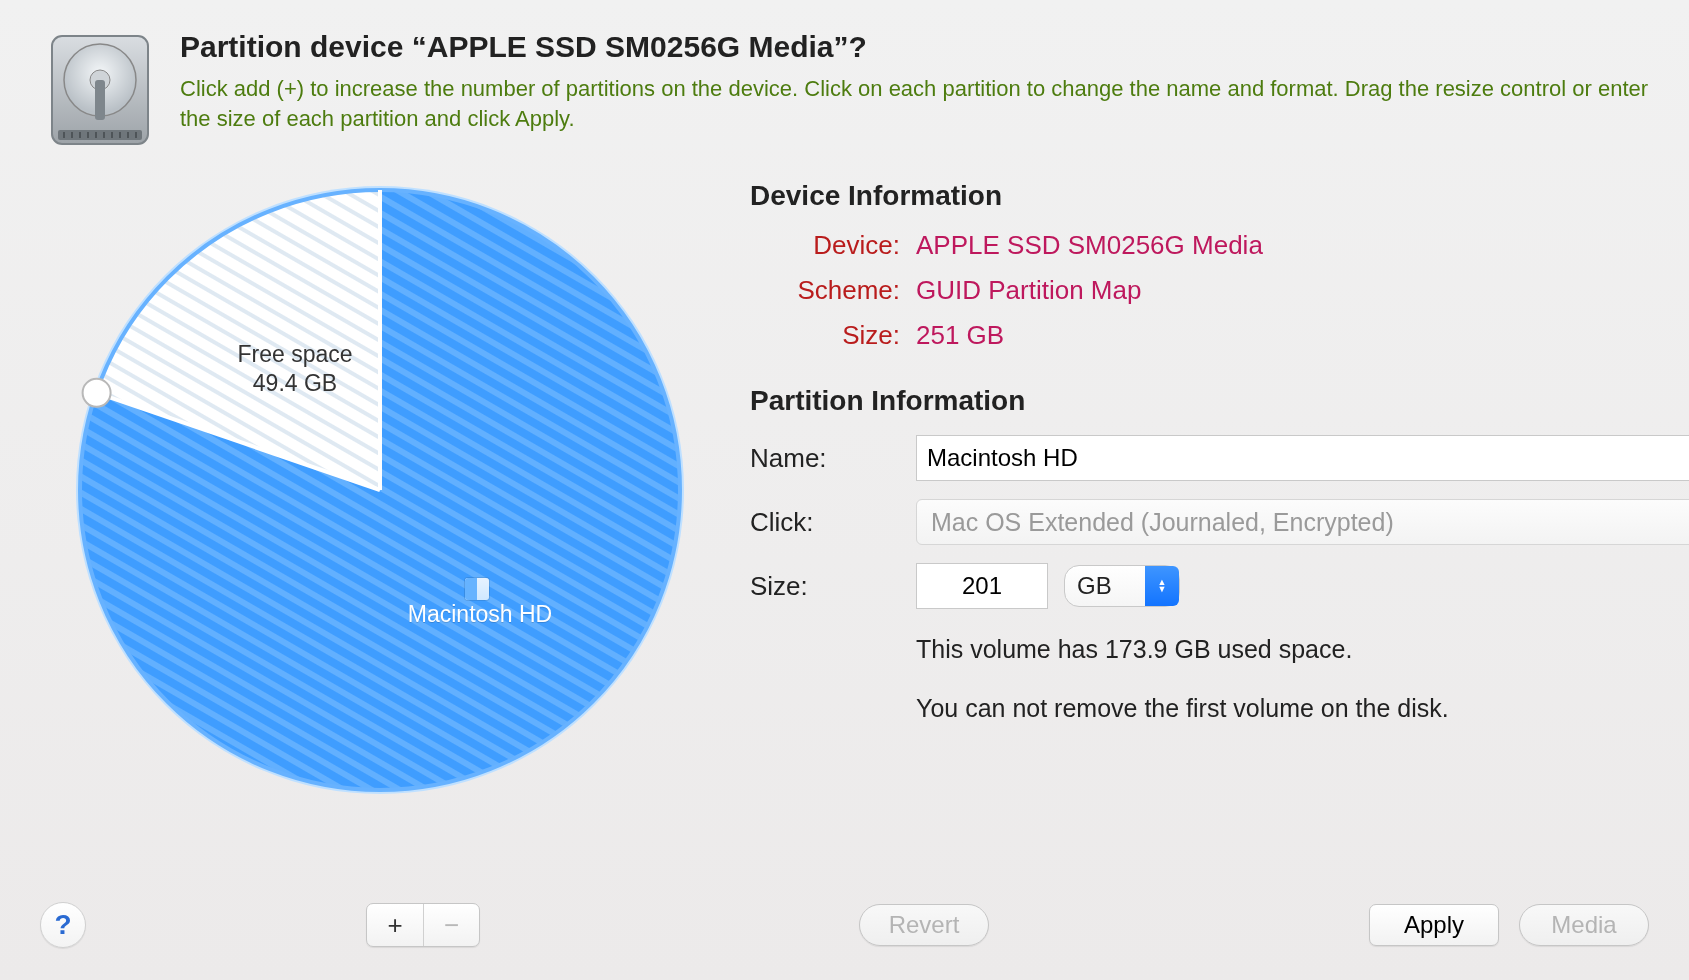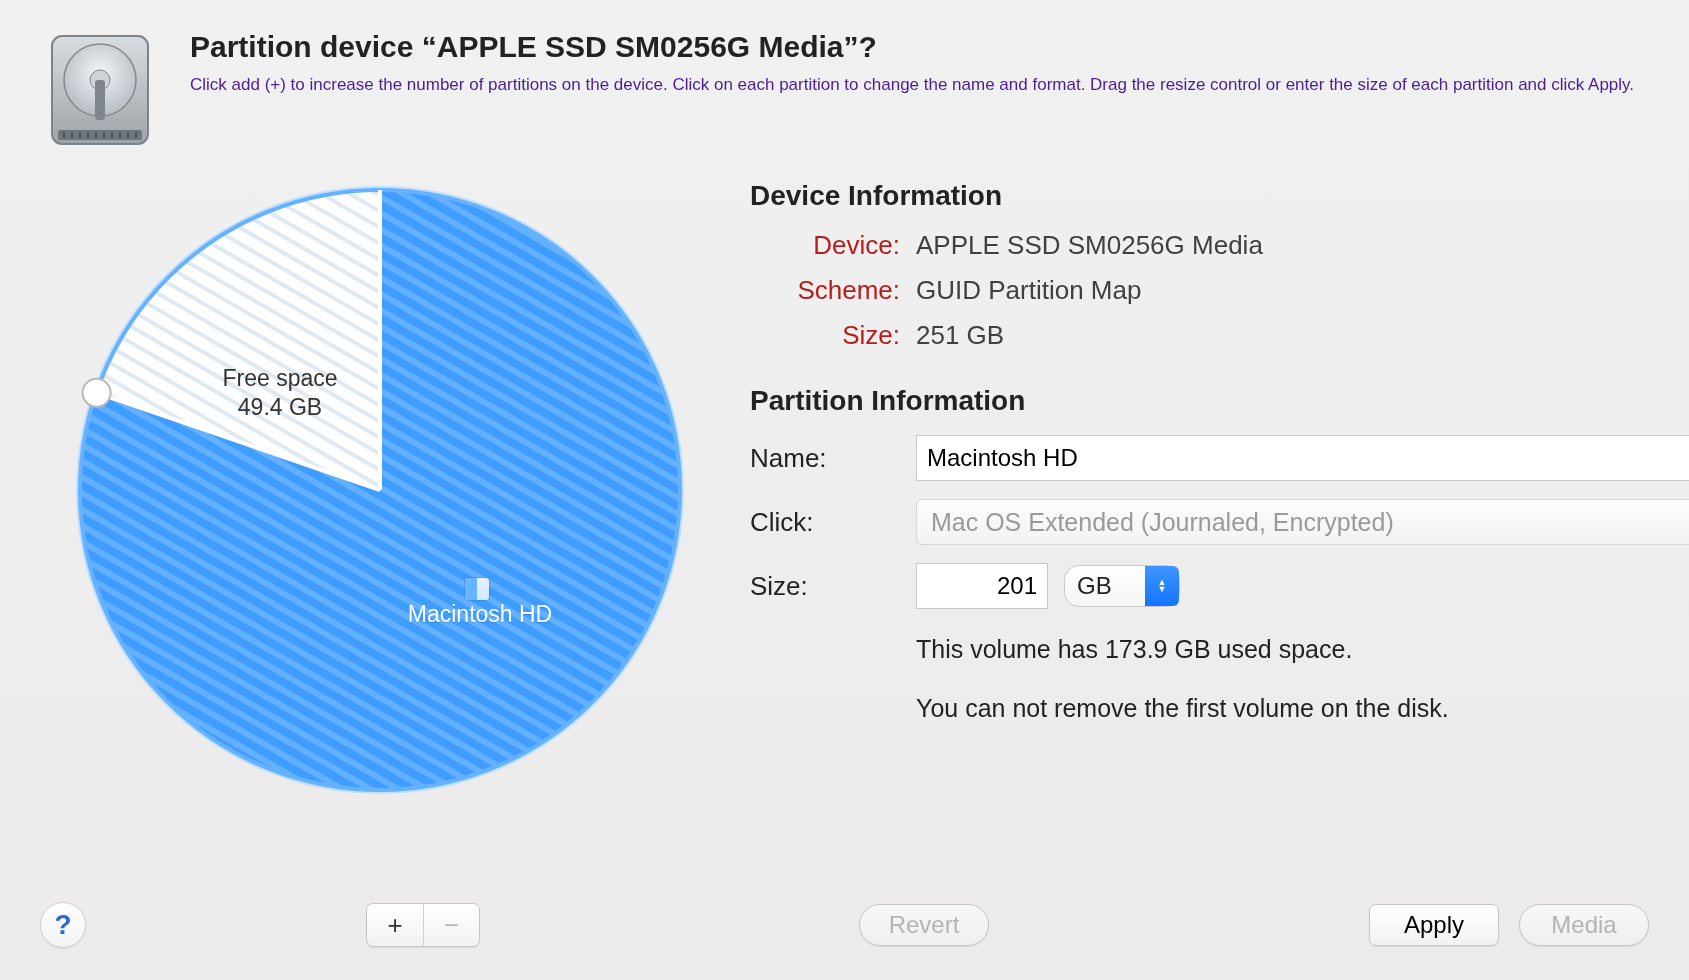--- a/index.html
+++ b/index.html
@@ -11,39 +11,39 @@
     background: linear-gradient(to bottom, #f1f1f1, #eceaea);
     color: #222;
     overflow: hidden;
     font-size: 24px;
   }
 
   .header {
     display: flex;
     align-items: flex-start;
     padding: 30px 40px 10px 40px;
-    gap: 30px;
+    gap: 20px;
   }
 
   .disk-icon-wrap {
     width: 120px;
     height: 120px;
     flex-shrink: 0;
   }
 
   .header-text h1 {
     margin: 0 0 10px 0;
     font-size: 30px;
     font-weight: 700;
   }
   .header-text p {
     margin: 0;
-    font-size: 17px;
+    font-size: 22px;
     line-height: 1.35;
-    color: #4c1d95;
+    color: #4d7c0f;
   }
 
   .main {
     display: flex;
     padding: 10px 40px 0 40px;
     gap: 50px;
   }
 
   .pie-col {
     position: relative;
@@ -54,21 +54,21 @@
   }
   .pie-col svg { display: block; }
 
   .pie-label {
     position: absolute;
     text-align: center;
     font-size: 23px;
     line-height: 1.25;
     pointer-events: none;
   }
-  .pie-label.free { color: #333; left: 140px; top: 170px; width: 160px; margin-top: 24px;}
+  .pie-label.free { color: #333; left: 155px; top: 170px; width: 160px;}
   .pie-label.used { color: #fff; left: 300px; top: 430px; width: 240px; text-shadow: 0 1px 0 rgba(0,0,0,.15);}
   .pie-label .sub { display:block; }
 
   .finder-mini {
     position: absolute;
     left: 405px; top: 408px;
     width: 24px; height: 22px;
     border-radius: 3px;
     background: linear-gradient(#e6f2ff,#cfe8ff);
     box-shadow: 0 0 0 1px rgba(0,0,0,.1);
@@ -94,21 +94,21 @@
     align-items: center;
     margin: 0 0 14px 0;
     font-size: 26px;
   }
   .kv-row .k {
     width: 150px;
     text-align: right;
     margin-right: 16px;
     color: #b91c1c;
   }
-  .kv-row .v { color: #404040; }
+  .kv-row .v { color: #be185d; }
 
   .form-row {
     display: flex;
     align-items: center;
     margin: 0 0 18px 0;
     font-size: 26px;
   }
   .form-row .k {
     width: 150px;
     margin-right: 16px;
@@ -117,21 +117,21 @@
   input.text {
     font-size: 24px;
     height: 40px;
     padding: 2px 10px;
     border: 1px solid #c9c9c9;
     background: #fff;
     border-radius: 0;
     outline: none;
   }
   input.name-input { width: 760px; }
-  input.size-input { width: 110px; text-align: right; }
+  input.size-input { width: 110px; text-align: center; }
 
   .select-box {
     position: relative;
     width: 780px;
     height: 44px;
     border: 1px solid #d6d6d6;
     border-radius: 6px;
     background: linear-gradient(#fcfcfc,#f3f3f3);
     display: flex;
     align-items: center;

